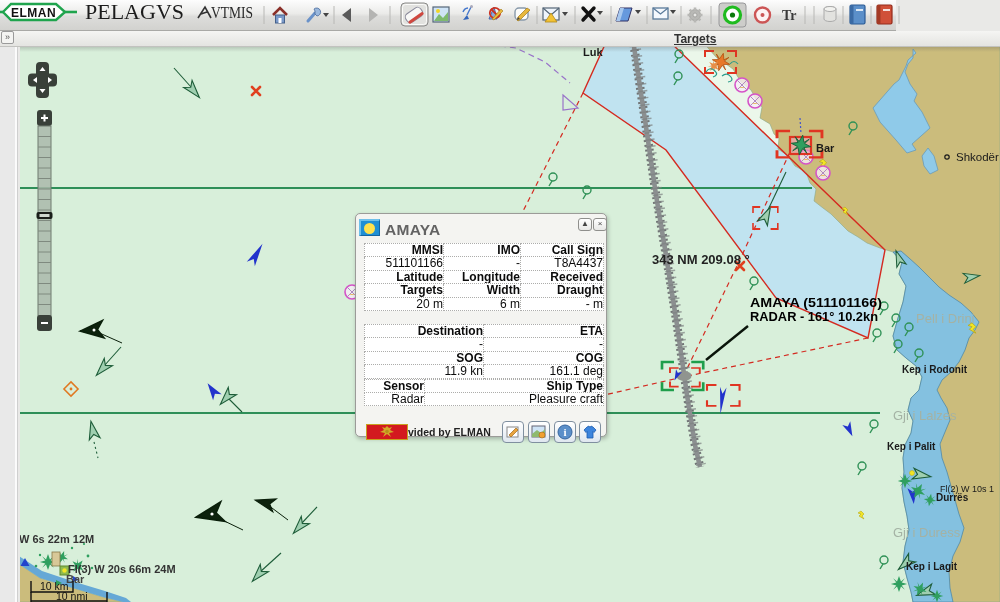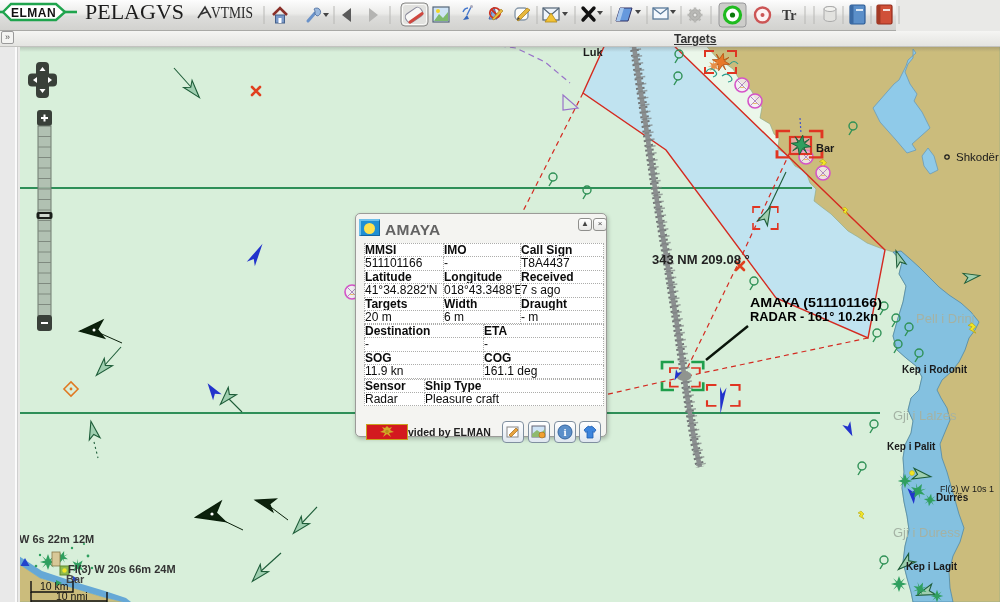--- a/index.html
+++ b/index.html
@@ -21,21 +21,21 @@
   background:linear-gradient(rgba(90,90,90,0.25),rgba(90,90,90,0));z-index:5;}
 #popup{position:absolute;left:355px;top:213px;width:250px;height:222px;z-index:10;
   background:#f4f4f1;border:1px solid #9b9b98;border-radius:5px;
   box-shadow:1px 2px 4px rgba(0,0,0,0.25);font-family:"Liberation Sans",sans-serif;}
 #popup .title{position:absolute;left:29px;top:7px;font-size:15.5px;font-weight:bold;color:#636363;letter-spacing:.3px;}
 #popup .flag{position:absolute;left:3px;top:5px;width:21px;height:17px;background:#1f8fd4;border-top:2px solid #6ec0ea;border-left:2px solid #6ec0ea;border-right:1px solid #1565a0;border-bottom:1px solid #1565a0;box-sizing:border-box;}
 #popup .flag i{position:absolute;left:3px;top:2px;width:11px;height:11px;border-radius:50%;background:#ffe14d;display:block;}
 #popup .wbtn{position:absolute;width:12px;height:11px;background:linear-gradient(#fff,#e8e8e6);
   border:1px solid #8f8f8c;border-radius:3px;font-size:8px;line-height:10px;text-align:center;color:#444;}
 .ptable{position:absolute;left:8px;border-collapse:collapse;table-layout:fixed;background:#fff;}
-.ptable td{border:1px dotted #adadab;font-size:12px;color:#0b0b0b;text-align:left;
+.ptable td{border:1px dotted #adadab;font-size:12px;color:#0b0b0b;text-align:right;
   height:12.4px;line-height:12.4px;padding:0;overflow:hidden;white-space:nowrap;}
 .ptable td.h{font-weight:bold;}
 #pfoot{position:absolute;left:0px;top:198px;width:250px;height:24px;margin-top:8px;}
 #pfoot .txt{position:absolute;left:52px;top:6px;font-size:10.5px;font-weight:bold;color:#222;}
 .fbtn{position:absolute;top:1px;width:20px;height:20px;background:linear-gradient(#ffffff,#dfe7ef);
   border:1px solid #7f8f9f;border-radius:4px;}
 </style>
 </head>
 <body>
 
@@ -476,25 +476,20 @@
         </tr>
     <tr>
           <td>511101166</td>
           <td>-</td>
           <td>T8A4437</td>
         </tr>
     <tr>
           <td class="h">Latitude</td>
           <td class="h">Longitude</td>
           <td class="h">Received</td>
-        </tr>
-    <tr>
-          <td>41°34.8282'N</td>
-          <td>018°43.3488'E</td>
-          <td>7 s ago</td>
         </tr>
     <tr>
           <td class="h">Targets</td>
           <td class="h">Width</td>
           <td class="h">Draught</td>
         </tr>
     <tr>
           <td>20 m</td>
           <td>6 m</td>
           <td>- m</td>

